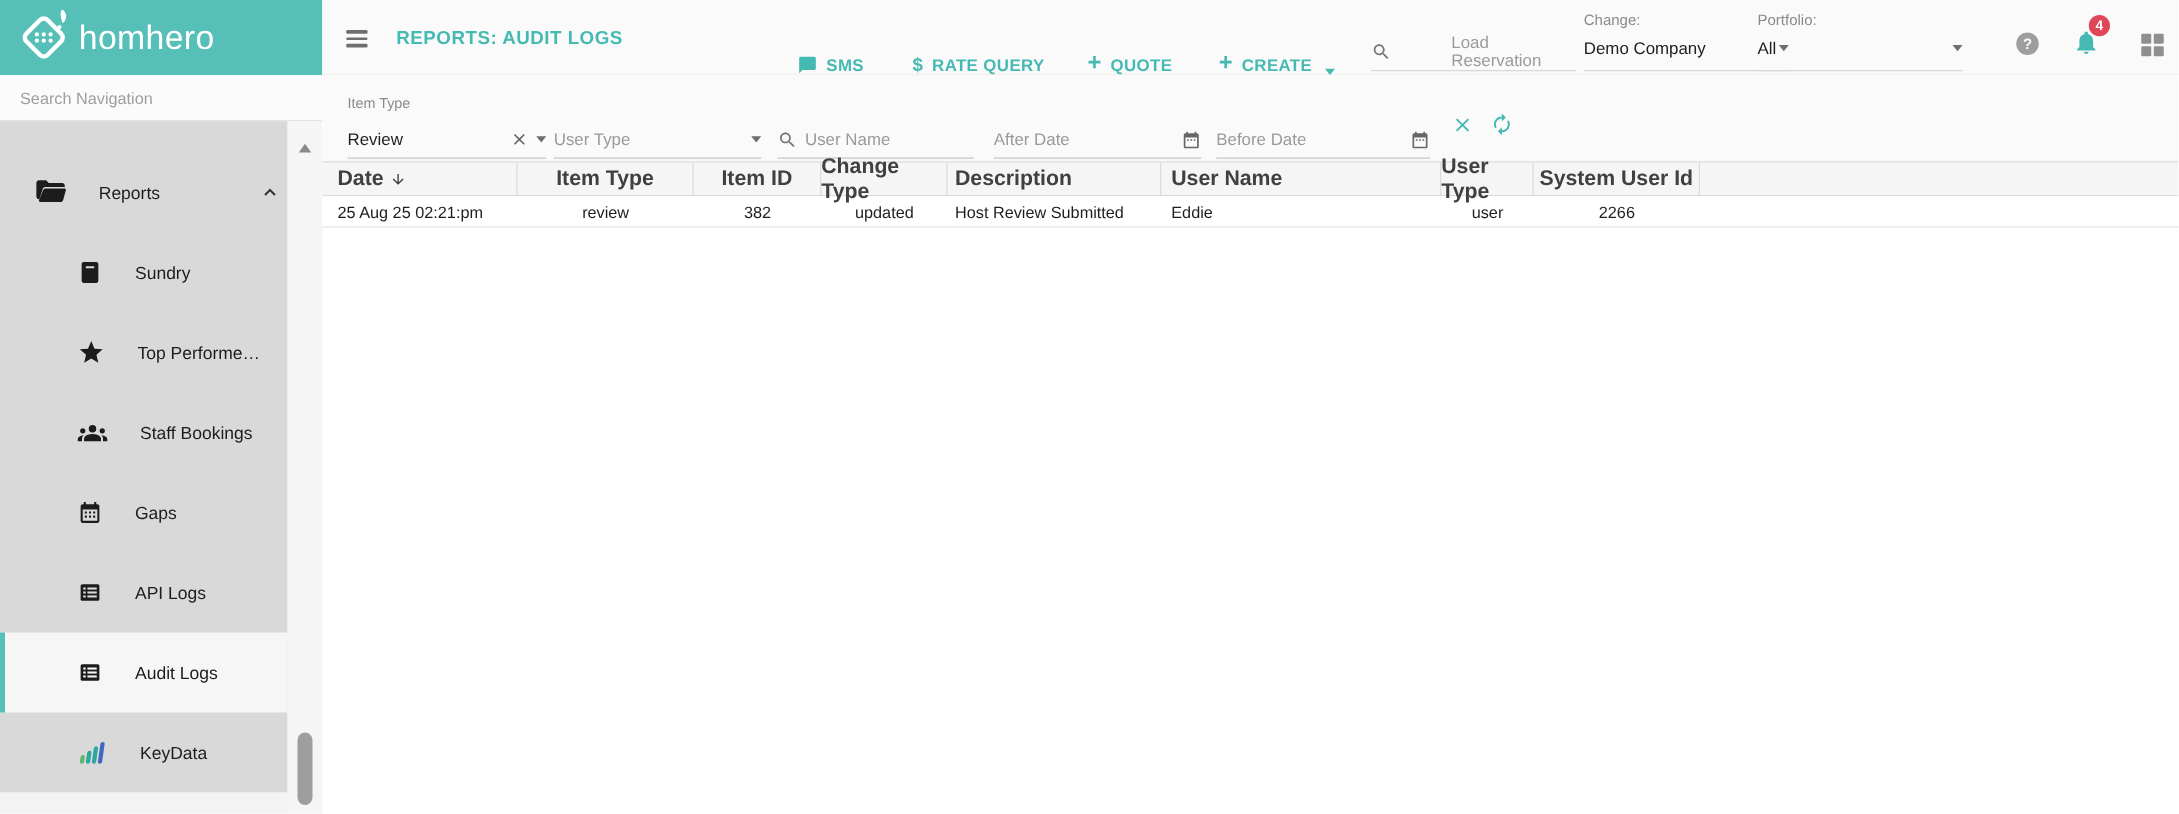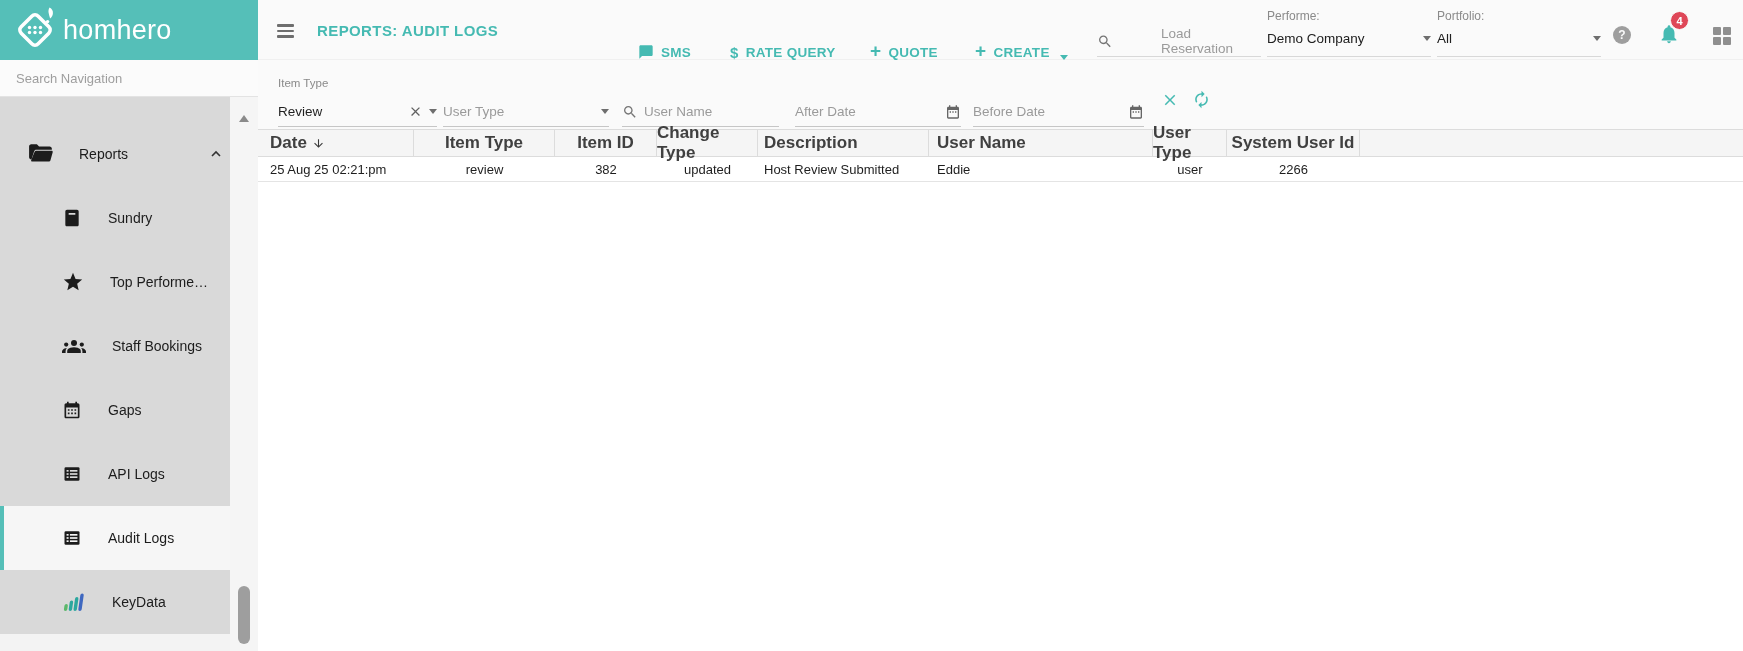--- a/index.html
+++ b/index.html
@@ -47,21 +47,21 @@
   .glyph.plus{font-size:19px;margin-top:-2px;}
   .caret{width:0;height:0;border-left:4.5px solid transparent;border-right:4.5px solid transparent;border-top:5px solid #6E6E6E;}
   .caret.teal{border-top-color:var(--teal-ink);margin-left:3px;}
   .loadres{position:absolute;left:839px;top:26px;width:164px;height:31px;display:flex;align-items:center;gap:8px;border-bottom:1px solid #D8D8D8;cursor:text;}
   .loadres .placeholder{color:#9A9A9A;font-size:13.5px;margin-left:40px;}
   .select-group{position:absolute;top:9px;width:164px;height:48px;border-bottom:1px solid #D8D8D8;cursor:pointer;}
   .select-group .grp-label{font-size:12px;color:#8A8A8A;}
   .select-group .grp-value-row{margin-top:8px;display:flex;align-items:center;justify-content:space-between;}
   .select-group .grp-value{font-size:13.5px;color:#202020;}
   .grp-account{left:1009px;}
-  .grp-portfolio{left:1179px;}
+  .grp-portfolio{left:1148px;}
   .help-circle{position:absolute;left:1355px;top:26px;width:18px;height:18px;border-radius:50%;background:#9E9E9E;color:#FAFAFA;font-size:12px;font-weight:700;display:flex;align-items:center;justify-content:center;cursor:pointer;}
   .bell-wrap{position:absolute;left:1400px;top:23px;cursor:pointer;}
   .badge{position:absolute;left:1412px;top:11px;width:19px;height:19px;border-radius:50%;background:var(--badge-red);border:1.5px solid #FAFAFA;color:#fff;font-size:11px;font-weight:700;display:flex;align-items:center;justify-content:center;}
   .grid-icon{position:absolute;left:1455px;top:27px;width:19px;height:19px;display:grid;grid-template-columns:8px 8px;grid-auto-rows:8px;gap:2px;cursor:pointer;}
   .grid-icon span{background:#8F8F8F;border-radius:1px;}
 
   
   .filterbar{position:absolute;left:0;top:60px;width:1485px;height:69px;background:#FAFAFA;}
   .filter-label{position:absolute;left:20px;top:17px;font-size:11.5px;color:#8A8A8A;}
   .ffield{position:absolute;top:37px;height:30px;border-bottom:1px solid #C6C6C6;display:flex;align-items:center;gap:6px;}
@@ -233,21 +233,21 @@
       </div>
 
       <div class="loadres">
         <svg width="17" height="17" viewBox="0 0 24 24">
             <path fill="#757575" d="M15.5 14h-.79l-.28-.27C15.41 12.59 16 11.11 16 9.5 16 5.91 13.09 3 9.5 3S3 5.91 3 9.5 5.91 16 9.5 16c1.61 0 3.09-.59 4.23-1.57l.27.28v.79l5 4.99L20.49 19l-4.99-5zm-6 0C7.01 14 5 11.99 5 9.5S7.01 5 9.5 5 14 7.01 14 9.5 11.99 14 9.5 14z"></path>
           </svg>
         <span class="placeholder">Load Reservation</span>
       </div>
 
       <div class="select-group grp-account">
-        <div class="grp-label">Performe:</div>
+        <div class="grp-label">Change:</div>
         <div class="grp-value-row">
           <span class="grp-value">Demo Company</span>
           <span class="caret"></span>
         </div>
       </div>
       <div class="select-group grp-portfolio">
         <div class="grp-label">Portfolio:</div>
         <div class="grp-value-row">
           <span class="grp-value">All</span>
           <span class="caret"></span>

